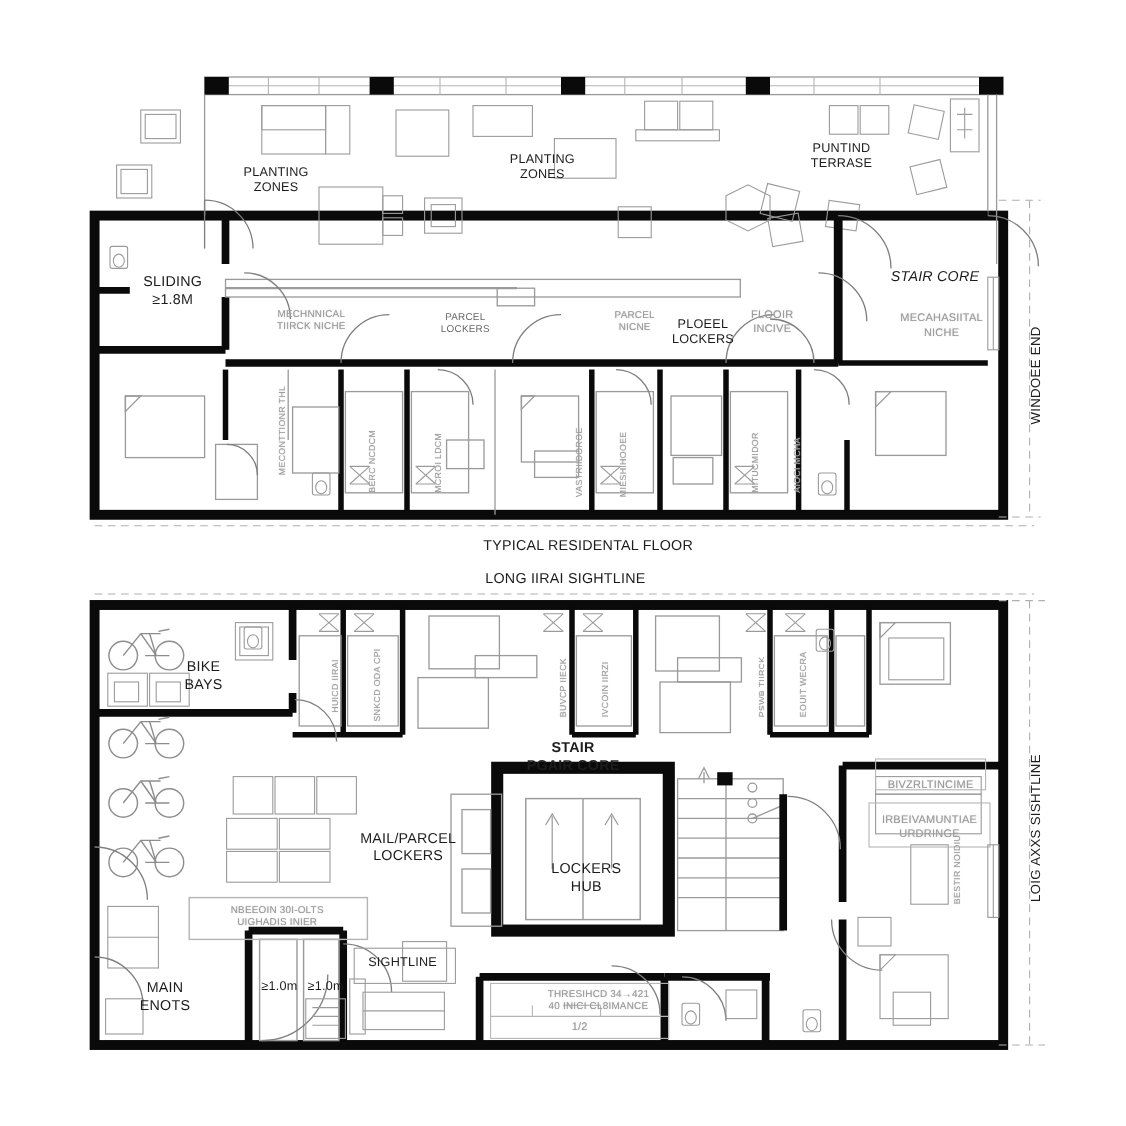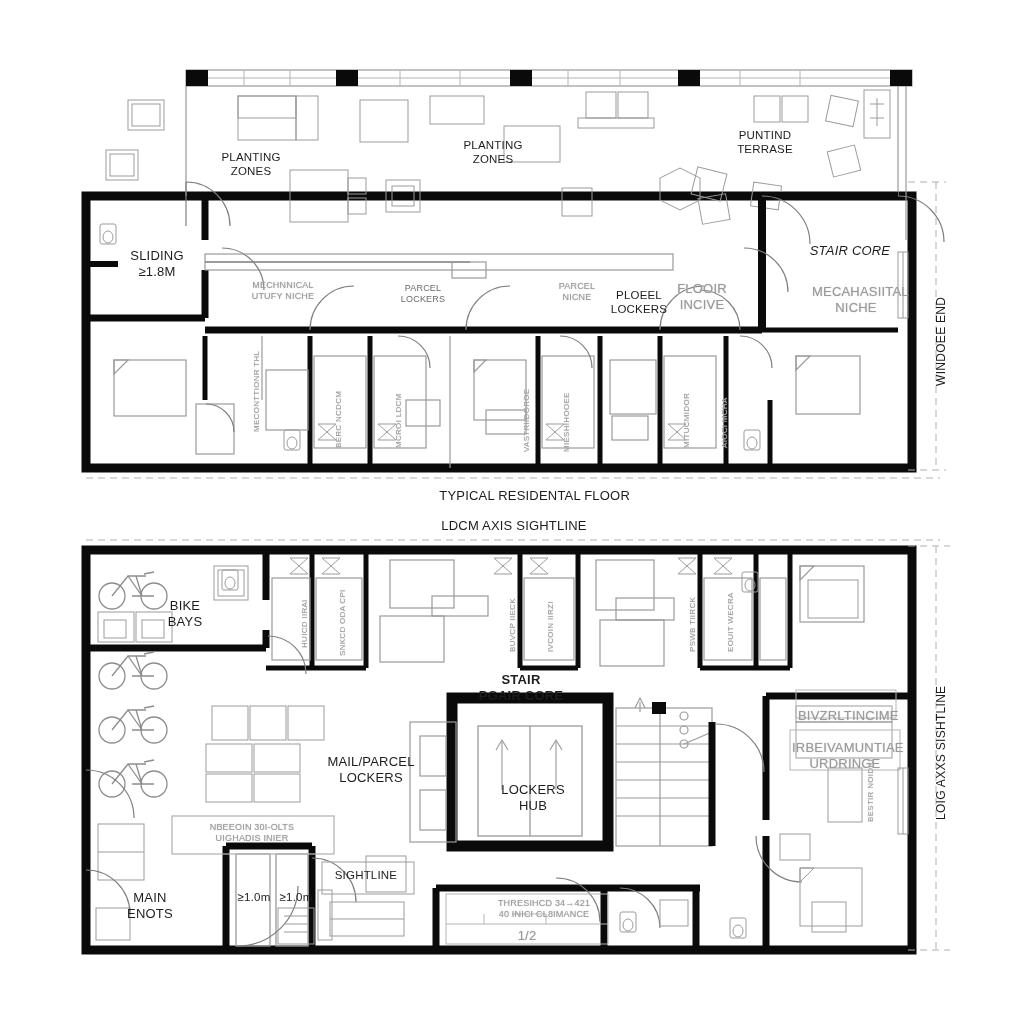--- a/index.html
+++ b/index.html
@@ -8,21 +8,21 @@
   #sheet{position:relative;width:1024px;height:1024px;background:#fff;}
 
   .ttl{position:absolute;font-size:21px;letter-spacing:.6px;color:#1a1a1a;white-space:nowrap;}
 
   svg.plan{position:absolute;left:0;top:0;width:1024px;height:1024px;}
 
   .lbl{position:absolute;font-size:11.5px;line-height:1.25;text-align:center;
        color:#1d1d1d;white-space:pre;letter-spacing:.2px;}
   .lbl.big{font-size:13px;}
   .lbl.sm{font-size:9px;color:#6a6a6a;}
-  .lbl.xs{font-size:13px;color:#8c8c8c;}
+  .lbl.xs{font-size:10px;color:#8c8c8c;}
   .lbl.blur{color:#9a9a9a;text-shadow:0 0 1.2px #bdbdbd;}
   .vlabel{position:absolute;font-size:8px;color:#7d7d7d;white-space:nowrap;
           transform-origin:0 0;letter-spacing:.3px;}
   .vlabel.dark{color:#1d1d1d;font-size:12px;}
   .vlabel.blurv{color:#9c9c9c;text-shadow:0 0 1.1px #c2c2c2;}
 </style>
 </head>
 <body>
 
 <div id="sheet">
@@ -390,21 +390,21 @@
   <div class="lbl" style="left:208px;top:150px;width:86px;">PLANTING
 ZONES</div>
   <div class="lbl" style="left:450px;top:138px;width:86px;">PLANTING
 ZONES</div>
   <div class="lbl" style="left:722px;top:128px;width:86px;">PUNTIND
 TERRASE</div>
   <div class="lbl big" style="left:800px;top:243px;width:100px;font-style:italic;">STAIR CORE</div>
   <div class="lbl big" style="left:112px;top:248px;width:90px;">SLIDING
 ≥1.8M</div>
   <div class="lbl sm blur" style="left:228px;top:280px;width:110px;">MECHNNICAL
-UTUFY NICHE</div>
+TIIRCK NICHE</div>
   <div class="lbl sm" style="left:386px;top:283px;width:74px;">PARCEL
 LOCKERS</div>
   <div class="lbl sm blur" style="left:544px;top:281px;width:66px;">PARCEL
 NICNE</div>
   <div class="lbl" style="left:602px;top:288px;width:74px;">PLOEEL
 LOCKERS</div>
   <div class="lbl xs blur" style="left:676px;top:281px;width:52px;">FLOOIR
 INCIVE</div>
   <div class="lbl xs blur" style="left:812px;top:284px;width:88px;">MECAHASIITAL
 NICHE</div>
@@ -413,21 +413,21 @@
 
   <div class="vlabel blurv" style="left:252px;top:432px;transform:rotate(-90deg);">MECONTTIONR THL</div>
   <div class="vlabel blurv" style="left:334px;top:448px;transform:rotate(-90deg);">BERC NCDCM</div>
   <div class="vlabel blurv" style="left:394px;top:448px;transform:rotate(-90deg);">MCROI LDCM</div>
   <div class="vlabel blurv" style="left:522px;top:452px;transform:rotate(-90deg);">VASTRIIDOROE</div>
   <div class="vlabel blurv" style="left:562px;top:452px;transform:rotate(-90deg);">MIESHIHOOEE</div>
   <div class="vlabel blurv" style="left:682px;top:448px;transform:rotate(-90deg);">MITUCMIDOR</div>
   <div class="vlabel blurv" style="left:720px;top:448px;transform:rotate(-90deg);">AIOCI MCHA</div>
 
   <div class="lbl big" style="left:400px;top:488px;width:230px;text-align:right;">TYPICAL RESIDENTAL FLOOR</div>
-  <div class="lbl big" style="left:414px;top:518px;width:200px;">LDCM AXIS SIGHTLINE</div>
+  <div class="lbl big" style="left:414px;top:518px;width:200px;">LONG IIRAI SIGHTLINE</div>
 
   <div class="lbl big" style="left:152px;top:598px;width:66px;">BIKE
 BAYS</div>
   <div class="lbl big" style="left:318px;top:754px;width:106px;">MAIL/PARCEL
 LOCKERS</div>
   <div class="lbl big" style="left:468px;top:672px;width:106px;font-weight:bold;">STAIR
 PGAIR CORE</div>
   <div class="lbl big" style="left:488px;top:782px;width:90px;">LOCKERS
 HUB</div>
   <div class="lbl" style="left:322px;top:868px;width:88px;">SIGHTLINE</div>

